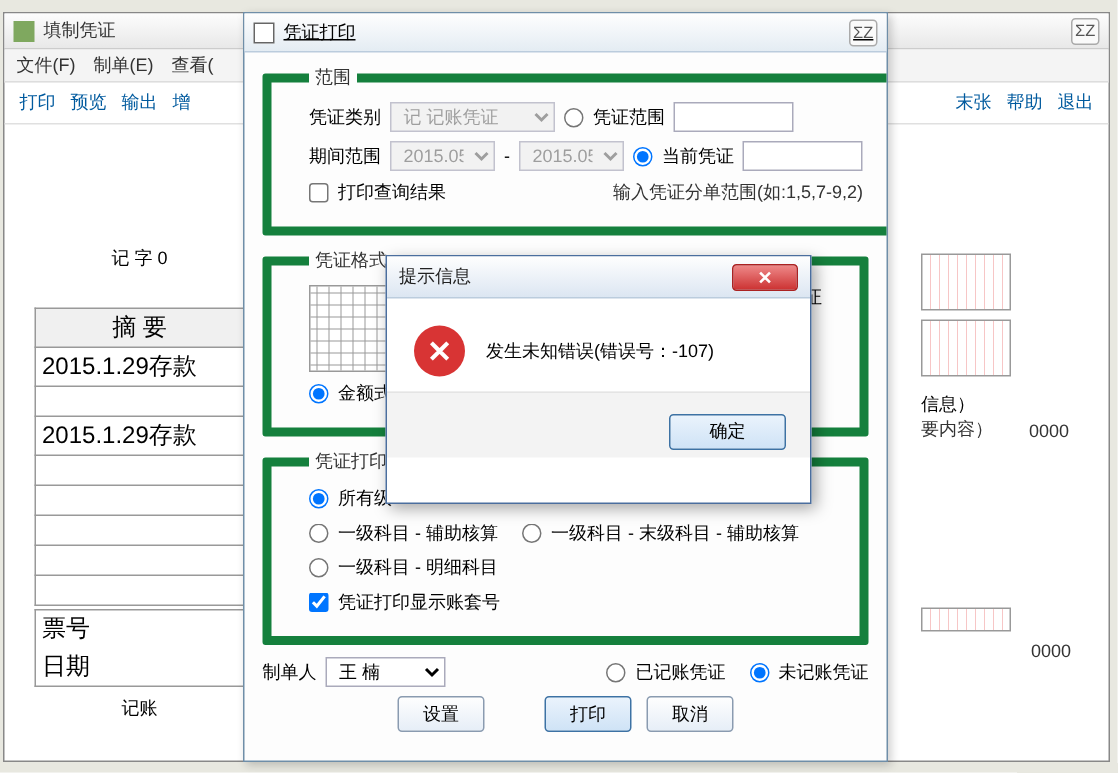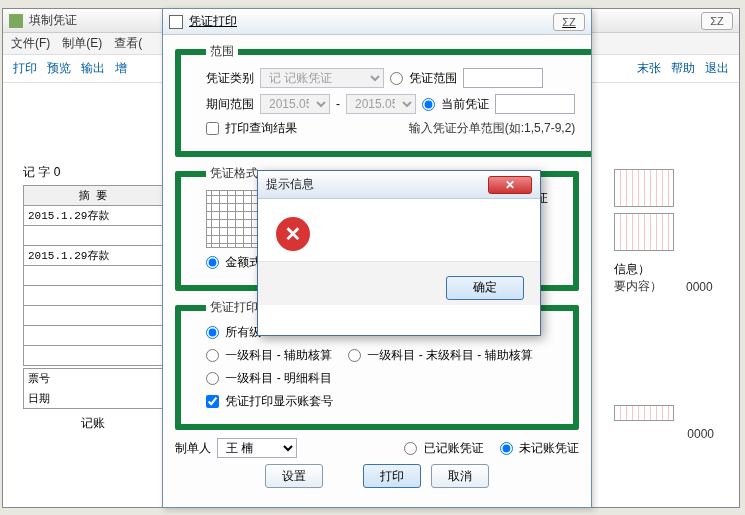--- a/index.html
+++ b/index.html
@@ -2,29 +2,29 @@
 <html><head>
 <meta charset="utf-8">
 <style>
 * { box-sizing: border-box; margin: 0; padding: 0; font-family: "Microsoft YaHei", SimSun, sans-serif; font-size: 12px; }
 body { background: #e8e8e0; width: 745px; height: 515px; position: relative; overflow: hidden; }
 
 .main-window { position: absolute; left: 2px; top: 8px; width: 738px; height: 500px; background: #fff; border: 1px solid #888; }
 .main-titlebar { height: 24px; background: linear-gradient(#fdfdfd,#e8e8e8); border-bottom: 1px solid #ccc; display: flex; align-items: center; padding: 0 6px; }
 .main-titlebar .icon { width: 14px; height: 14px; background: #7fa85f; margin-right: 6px; }
 .main-titlebar .title { flex: 1; color: #333; }
-.win-btn { width: 32px; height: 18px; border: 1px solid #aaa; border-radius: 3px; display: flex; align-items: center; justify-content: center; margin-left: 4px; font-size: 11px; color: #555; background: #fafafa; }
+.win-btn { width: 19px; height: 18px; border: 1px solid #aaa; border-radius: 3px; display: flex; align-items: center; justify-content: center; margin-left: 4px; font-size: 11px; color: #555; background: #fafafa; }
 .menubar { height: 22px; background: #f4f4f4; border-bottom: 1px solid #ddd; display: flex; align-items: center; gap: 12px; padding: 0 8px; color: #333; }
 .toolbar { height: 28px; display: flex; align-items: center; gap: 10px; padding: 0 10px; color: #005a9e; border-bottom: 1px solid #e0e0e0; }
 .toolbar span { cursor: default; }
 
 .voucher-area { position: absolute; left: 20px; top: 155px; width: 140px; }
-.voucher-header { margin-bottom: 4px; }
+.voucher-header { text-align: center; margin-bottom: 24px; }
 .voucher-table { border-collapse: collapse; width: 140px; }
-.voucher-table td, .voucher-table th { border: 1px solid #999; padding: 2px 4px; font-size: 11px; height: 20px; font-family: Liberation Mono, monospace; }
+.voucher-table td, .voucher-table th { border: 1px solid #999; padding: 2px 4px; font-size: 16px; height: 20px; }
 .voucher-table th { background: #f0f0f0; text-align: center; font-weight: normal; }
 .small-label { font-size: 12px; }
 
 .right-strip { position: absolute; right: 25px; top: 160px; width: 100px; }
 .red-grid { width: 60px; height: 38px; border: 1px solid #999; background: repeating-linear-gradient(90deg,#fff,#fff 5px,#f7c6c6 5px,#f7c6c6 6px); margin-bottom: 6px; }
 .zero-row { display:flex; gap:24px; align-items:center; font-size:11px; color:#333; }
 
 .print-dialog { position: absolute; left: 162px; top: 8px; width: 430px; height: 500px; background: #fdfdfd; border: 1px solid #6f8ea8; box-shadow: 2px 2px 6px rgba(0,0,0,0.2); }
 .print-dialog .dlg-titlebar { height: 26px; background: linear-gradient(#fefefe,#e4ecf3); display: flex; align-items: center; padding: 0 6px; border-bottom: 1px solid #bcd; text-decoration: underline; }
 .print-dialog .dlg-titlebar .icon { width: 14px; height: 14px; border: 1px solid #666; margin-right: 6px; background: #fff; }
@@ -147,21 +147,21 @@
   <div class="dlg-titlebar">
     <div class="icon"></div>
     <div style="flex:1">凭证打印</div>
     <div class="win-btn">ΣΖ</div>
   </div>
   <div class="dlg-body">
     <fieldset>
       <legend>范围</legend>
       <div class="row">
         <label>凭证类别</label>
-        <select class="disabled-select" style="width:124px" disabled=""><option>记 记账凭证</option></select>
+        <select class="disabled-select" style="width:110px" disabled=""><option>记 记账凭证</option></select>
         <label><input type="radio" name="sc" style=""> <span>凭证范围</span></label>
         <input type="text" style="width: 80px;">
       </div>
       <div class="row">
         <label>期间范围</label>
         <select class="date-sel disabled-select" disabled=""><option>2015.05</option></select>
         <span>-</span>
         <select class="date-sel disabled-select" disabled=""><option>2015.05</option></select>
         <label><input type="radio" name="sc" checked="" style=""> <span>当前凭证</span></label>
         <input type="text" style="width: 80px;">
@@ -218,17 +218,18 @@
   </div>
 </div>
 
 <div class="msg-dialog">
   <div class="msg-titlebar">
     <div class="title">提示信息</div>
     <div class="msg-close">✕</div>
   </div>
   <div class="msg-body">
     <div class="err-icon">✕</div>
+    <div>发生未知错误(错误号：-107)</div>
   </div>
   <div class="msg-actions">
     <div class="btn primary" style="min-width:78px">确定</div>
   </div>
 </div>
 
 </body></html>

